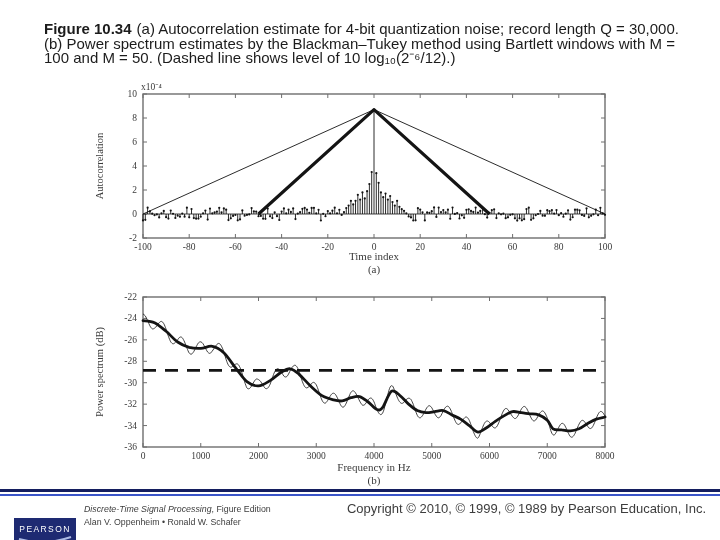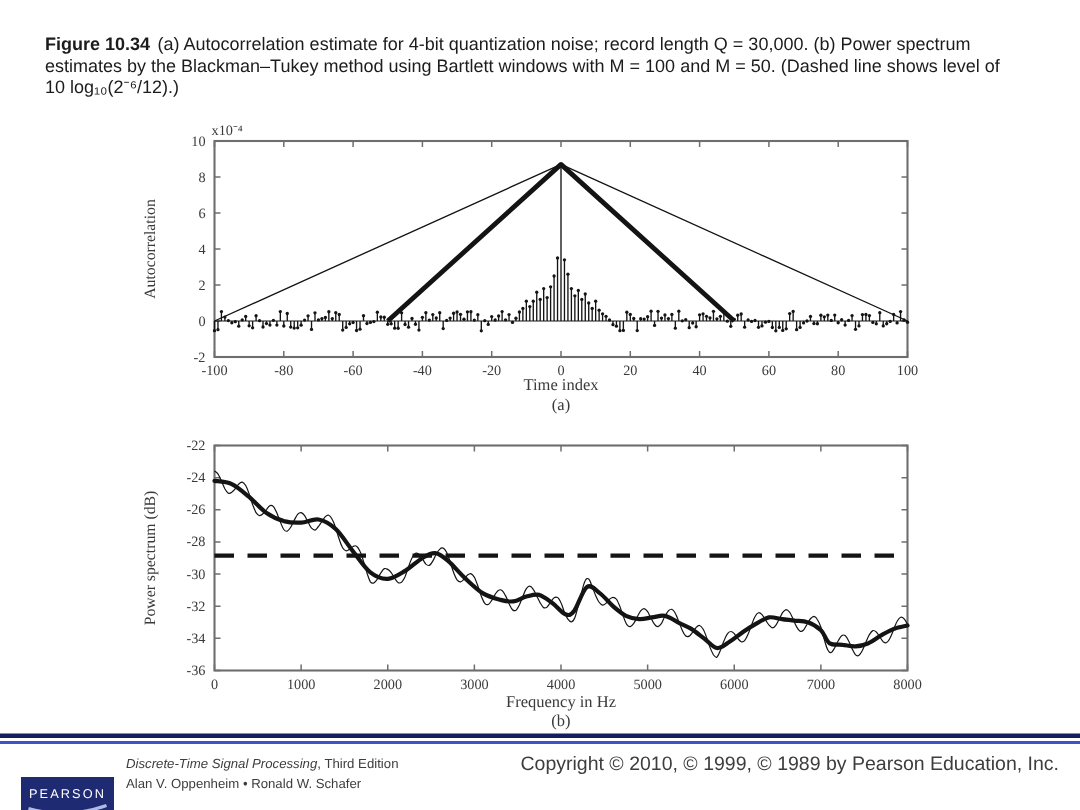--- a/index.html
+++ b/index.html
@@ -2,22 +2,22 @@
 <html><head>
 <meta charset="utf-8">
 <style>
   html,body{margin:0;padding:0;background:#e9e9e9;}
   .slide{
     position:relative;width:720px;height:540px;background:#ffffff;
     font-family:"Liberation Sans",sans-serif;overflow:hidden;
   }
   
   .caption{
-    position:absolute;left:30px;top:22px;width:650px;
-    font-size:12px;line-height:14.5px;color:#1c1c1c;
+    position:absolute;left:44px;top:22px;width:650px;
+    font-size:15px;line-height:14.5px;color:#1c1c1c;
   }
   .caption .fig-label{font-weight:bold;margin-right:5px;}
   
   .chart-svg{position:absolute;}
   #chartA{left:85px;top:82px;}
   #chartB{left:85px;top:284px;}
   
   .footer{position:absolute;left:0;top:489px;width:720px;height:51px;background:#fff;}
   .footer .rule-dark{height:3px;width:100%;}
   .footer .rule-gap{height:2px;width:100%;background:#fff;}
@@ -614,21 +614,21 @@
     <div class="rule-light" style="background: rgb(58, 85, 201);"></div>
     <div class="footer-content">
       <div class="logo">
         <svg class="logo-box" width="62" height="30" viewBox="0 0 62 30">
           <rect id="logoRect" x="0" y="0" width="62" height="30" fill="#1e2a72"></rect>
           <path id="logoSwoosh" d="M5 21 Q 31 28 57 19" fill="none" stroke-width="2" stroke="#aebbe4"></path>
         </svg>
         <span class="logo-text">PEARSON</span>
       </div>
       <div class="book">
-        <div><span class="title-italic">Discrete-Time Signal Processing</span><span>, Third Edition</span></div>
+        <div><span class="title-italic">Discrete-Time Signal Processing</span><span>, Figure Edition</span></div>
         <div>Alan V. Oppenheim • Ronald W. Schafer</div>
       </div>
       <div class="copyright">
         <div>Copyright © 2010, © 1999, © 1989 by Pearson Education, Inc.</div>
       </div>
     </div>
   </div>
 
 </div>
 

